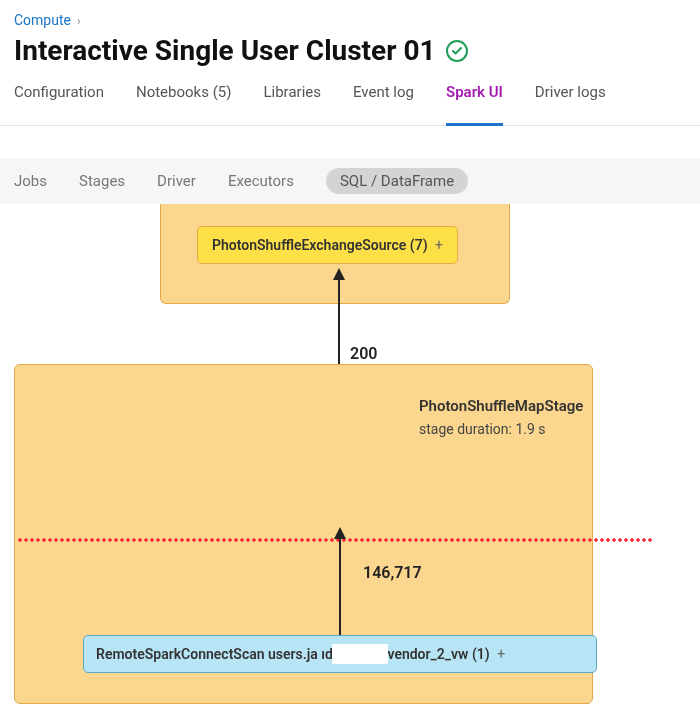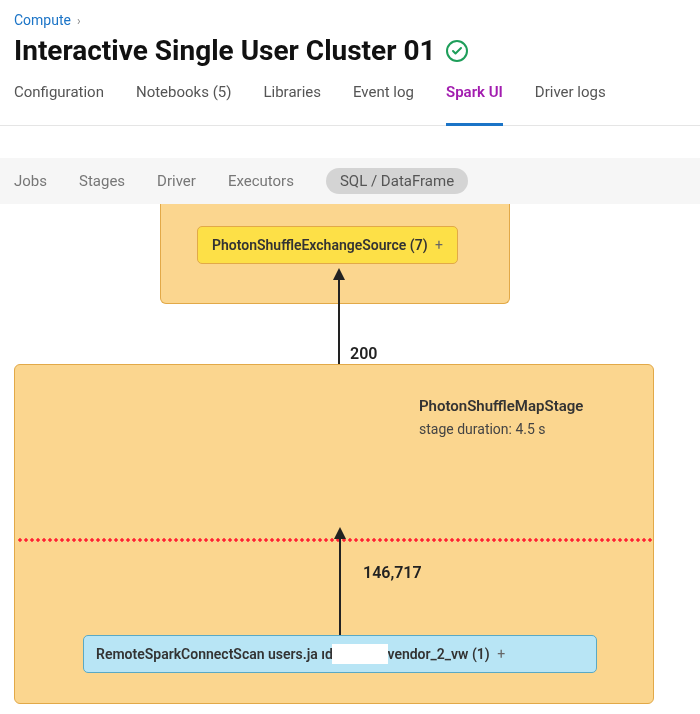--- a/index.html
+++ b/index.html
@@ -102,21 +102,21 @@
       top: 0;
       width: 350px;
       height: 100px;
       border-top-left-radius: 0;
       border-top-right-radius: 0;
       border-top: none;
     }
     .stage-bottom {
       left: 14px;
       top: 160px;
-      width: 640px;
+      width: 579px;
       height: 340px;
     }
     .node {
       position: absolute;
       background: #fde047;
       border: 1.5px solid #e2a948;
       border-radius: 5px;
       padding: 10px 14px;
       font-size: 14px;
       font-weight: 600;
@@ -221,21 +221,21 @@
       <span class="plus">+</span>
     </div>
   </div>
 
   <div class="arrow-head" style="top:64px; left:339px;"></div>
   <div class="arrow-line" style="top:74px; left:338px; height:228px;"></div>
   <div class="edge-label" style="top:140px; left:350px;">200</div>
 
   <div class="stage-box stage-bottom">
     <div class="stage-title" style="top:32px; left:404px;">PhotonShuffleMapStage</div>
-    <div class="stage-sub" style="top:56px; left:404px;">stage duration: 4.5 s</div>
+    <div class="stage-sub" style="top:56px; left:404px;">stage duration: 1.9 s</div>
 
 
     <div class="red-squiggle" style="top:172px; left:2px; width:636px;"></div>
 
     <div class="arrow-head" style="top:162px; left:325px;"></div>
     <div class="arrow-line" style="top:172px; left:324px; height:100px;"></div>
     <div class="edge-label" style="top:192px; left:348px;margin-top:6px;">146,717</div>
 
     <div class="node blue" style="left:68px; top:270px; width:514px;">
       <span>RemoteSparkConnectScan users.ja        ıd.fs_prpr_vendor_2_vw (1)</span>

